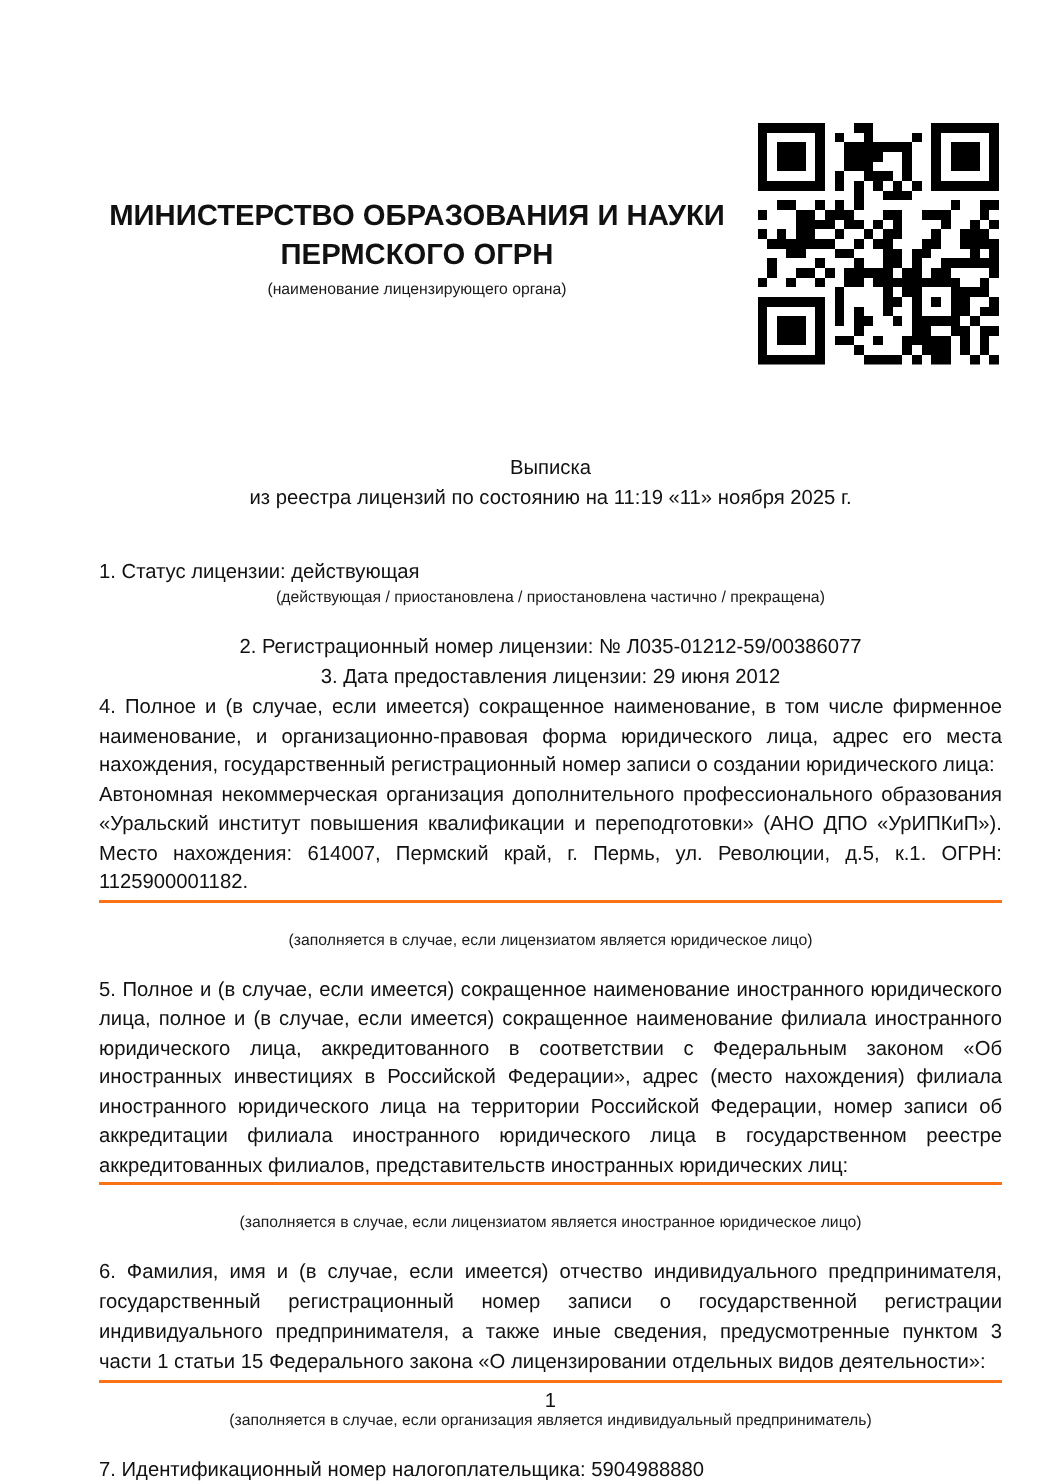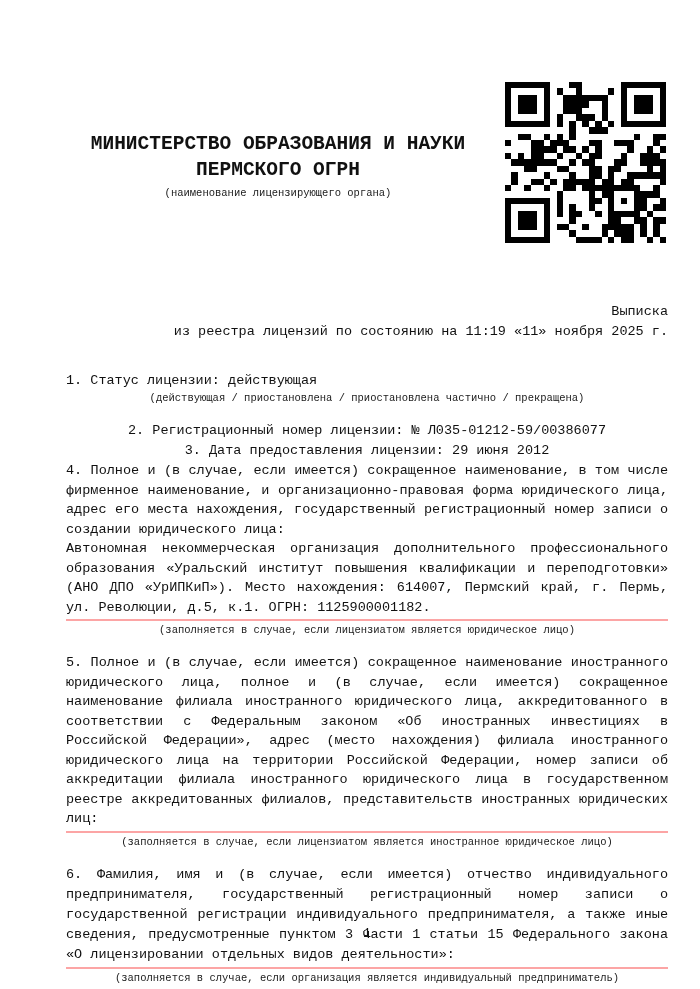--- a/index.html
+++ b/index.html
@@ -1,21 +1,21 @@
 <!DOCTYPE html>
 <html lang="ru"><head>
 <meta charset="utf-8">
 <style>
   html,body{margin:0;padding:0;background:#ffffff;}
   .page{
     position:relative;
     width:700px;height:989px;
     background:#ffffff;
     color:#111111;
-    font-family:Liberation Mono, monospace;
+    font-family:Liberation Sans, sans-serif;
     overflow:hidden;
   }
   .qr{
     position:absolute;left:505px;top:82px;
     width:161px;height:161px;
   }
   .org-header{
     position:absolute;left:66px;top:131px;width:424px;
     text-align:center;
   }
@@ -24,36 +24,36 @@
     font-size:19.5px;line-height:26px;
   }
   .small-caption{
     font-size:10.5px;line-height:14px;
     text-align:center;
     color:#1a1a1a;
   }
   .org-header .small-caption{margin-top:3px;}
   .doc-title{
     position:absolute;left:66px;top:302px;width:602px;
-    text-align:right;
+    text-align:center;
     font-size:13.5px;line-height:20px;
   }
   .body-col{
     position:absolute;left:66px;top:371px;width:602px;
     font-size:13.5px;line-height:20px;
   }
   p.item{margin:0;}
   .just{text-align:justify;text-justify:inter-word;}
   .dense{line-height:19.5px;}
   .mb{margin-bottom:12px;text-align:center;}
   .cap-after{margin-bottom:16px;}
   .rule-caption{
-    border-top:2px solid #fca5a5;
+    border-top:2px solid #f97316;
     margin-top:2px;
-    padding-top:2px;
+    padding-top:18px;
     margin-bottom:16px;
   }
   .page-number{
     position:absolute;left:66px;top:926px;width:602px;
     text-align:center;
     font-size:13.5px;line-height:16px;
   }
 </style>
 </head>
 <body>

